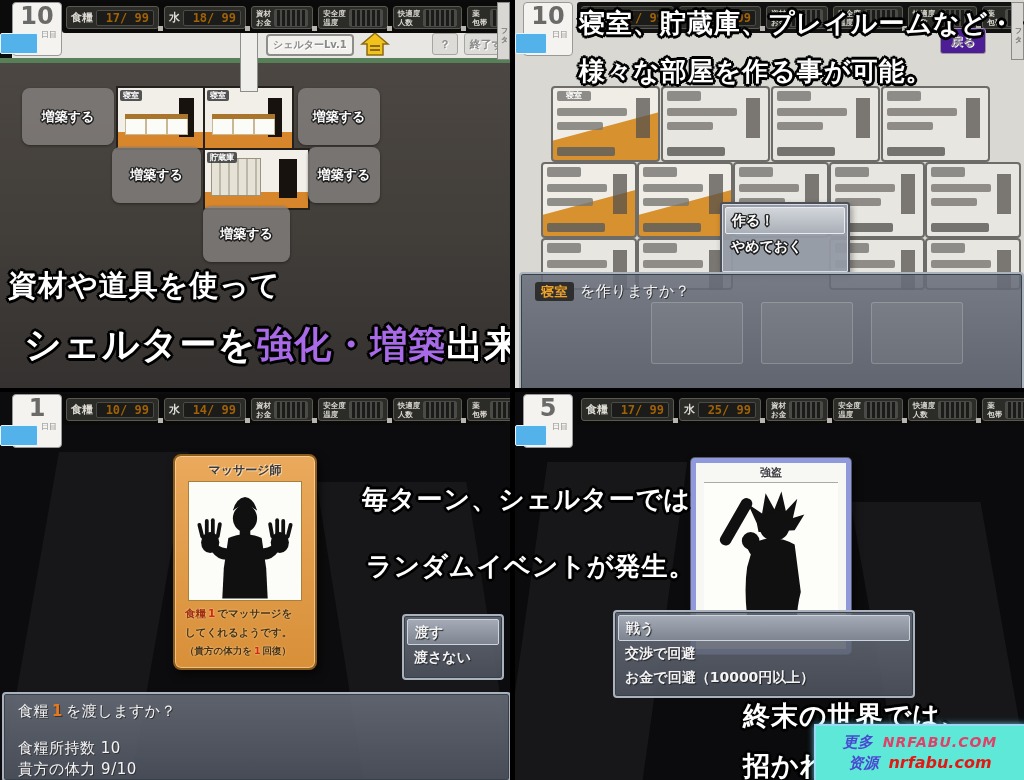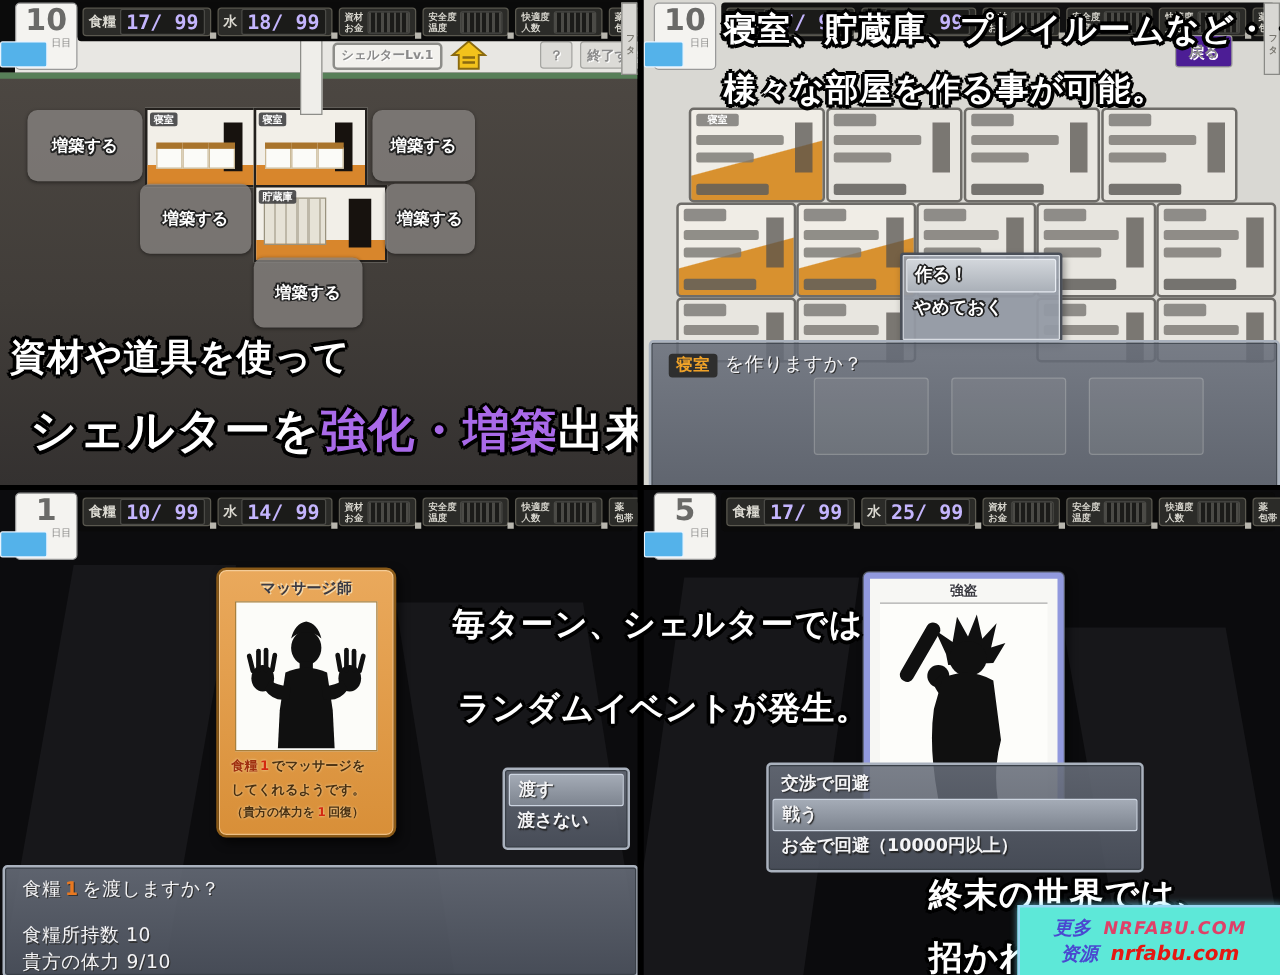--- a/index.html
+++ b/index.html
@@ -7,22 +7,22 @@
         font-family:"DejaVu Sans","Liberation Sans",sans-serif;}
   .quad{position:absolute;overflow:hidden;}
 
   
   .hud-strip{position:absolute;left:62px;top:2px;right:4px;height:27px;background:#0a0a0a;
              border-radius:3px;display:flex;gap:5px;align-items:center;padding:2px 4px;z-index:6;}
   .seg{position:relative;display:flex;align-items:center;gap:3px;background:#2b2b28;
        border:1px solid #5a584f;border-radius:3px;padding:1px 4px;height:19px;}
   .seg:not(:last-child):after{content:"";position:absolute;right:-5px;bottom:-3px;width:5px;height:5px;background:#b8b6ae;}
   .seg-label{font-size:11px;font-weight:bold;color:#dcdad2;white-space:nowrap;}
-  .seg-val{font-family:"DejaVu Sans Mono","Liberation Mono",monospace;font-size:16px;font-weight:bold;
-           color:#c4b5fd;background:#1b1b19;border:1px solid #4a4a46;border-radius:2px;
+  .seg-val{font-family:"DejaVu Sans Mono","Liberation Mono",monospace;font-size:12px;font-weight:bold;
+           color:#a16207;background:#1b1b19;border:1px solid #4a4a46;border-radius:2px;
            padding:0 4px;min-width:48px;text-align:right;white-space:nowrap;}
   .gcol{display:flex;flex-direction:column;font-size:7.5px;font-weight:bold;color:#d8d6ce;line-height:1.2;white-space:nowrap;}
   .gval{width:32px;height:16px;background:#1b1b19;border:1px solid #4a4a46;border-radius:2px;
         background-image:repeating-linear-gradient(90deg,rgba(200,198,188,.28) 0 2px,transparent 2px 5px);}
   .turn-card{position:absolute;left:12px;top:2px;width:48px;height:52px;background:#f4f3f0;
              border:1px solid #999;border-radius:4px;z-index:7;text-align:center;}
   .turn-num{display:block;font-size:24px;font-weight:bold;color:#6a6a68;line-height:1.1;}
   .turn-unit{display:block;font-size:8px;color:#8a8a88;text-align:right;padding-right:4px;}
   .blue-tab{position:absolute;left:0;top:33px;width:36px;height:19px;background:#54b2ea;
             border:1px solid #e8f4ff;border-radius:2px;z-index:8;}
@@ -527,22 +527,22 @@
             <ellipse cx="80" cy="48" rx="17" ry="16"></ellipse>
             <circle cx="53" cy="64" r="10"></circle>
             <path d="M48 70 Q55 86 67 90 L73 74 Q60 71 56 62 Z"></path>
             <path d="M57 66 Q80 55 103 68 L110 122 Q103 148 107 176 L53 176 Q44 128 49 94 Z"></path>
           </g>
         </svg>
       </div>
     </div>
 
     <div class="win choice-box" style="left:98px;top:218px;width:292px;height:78px;">
+      <div class="ch-row ch-sel"><span>戦う</span></div>
       <div class="ch-row"><span>交渉で回避</span></div>
-      <div class="ch-row ch-sel"><span>戦う</span></div>
       <div class="ch-row"><span>お金で回避（10000円以上）</span></div>
     </div>
 
     <div class="cap" style="left:228px;top:306px;font-size:27px;">
       <span>終末の世界では、</span>
     </div>
     <div class="cap" style="left:228px;top:356px;font-size:27px;">
       <span>招かれ</span>
     </div>
   </section>

